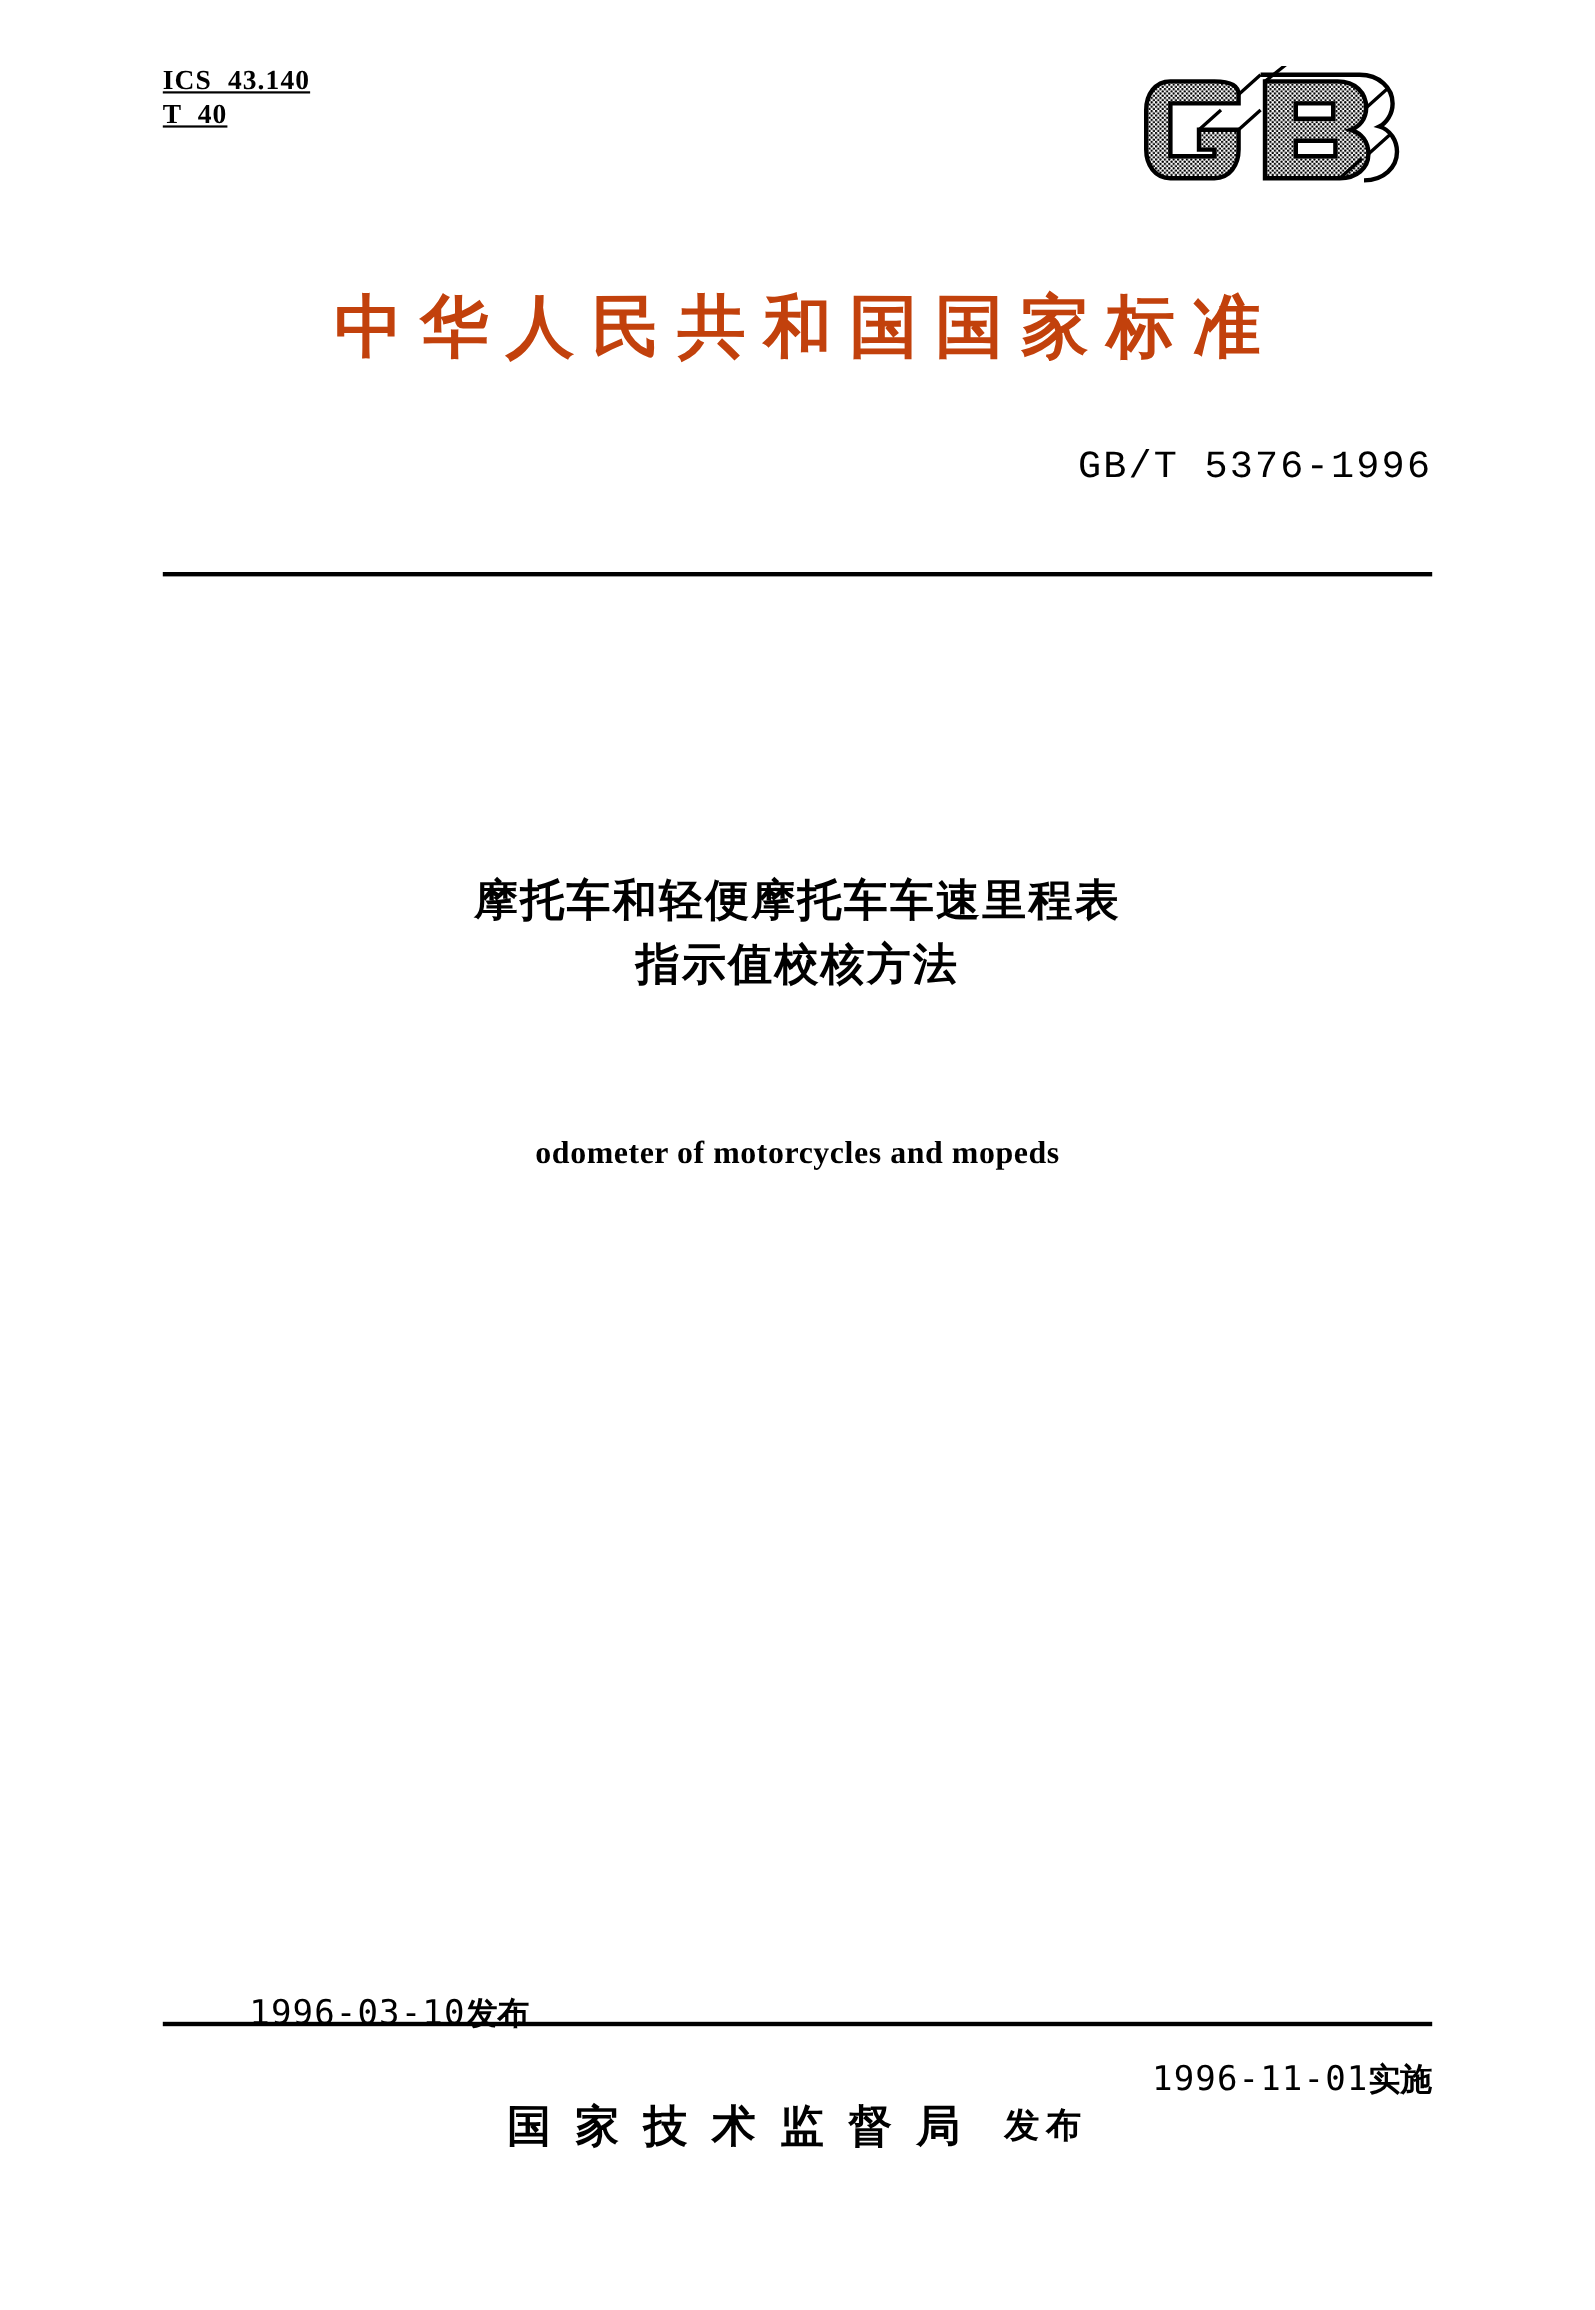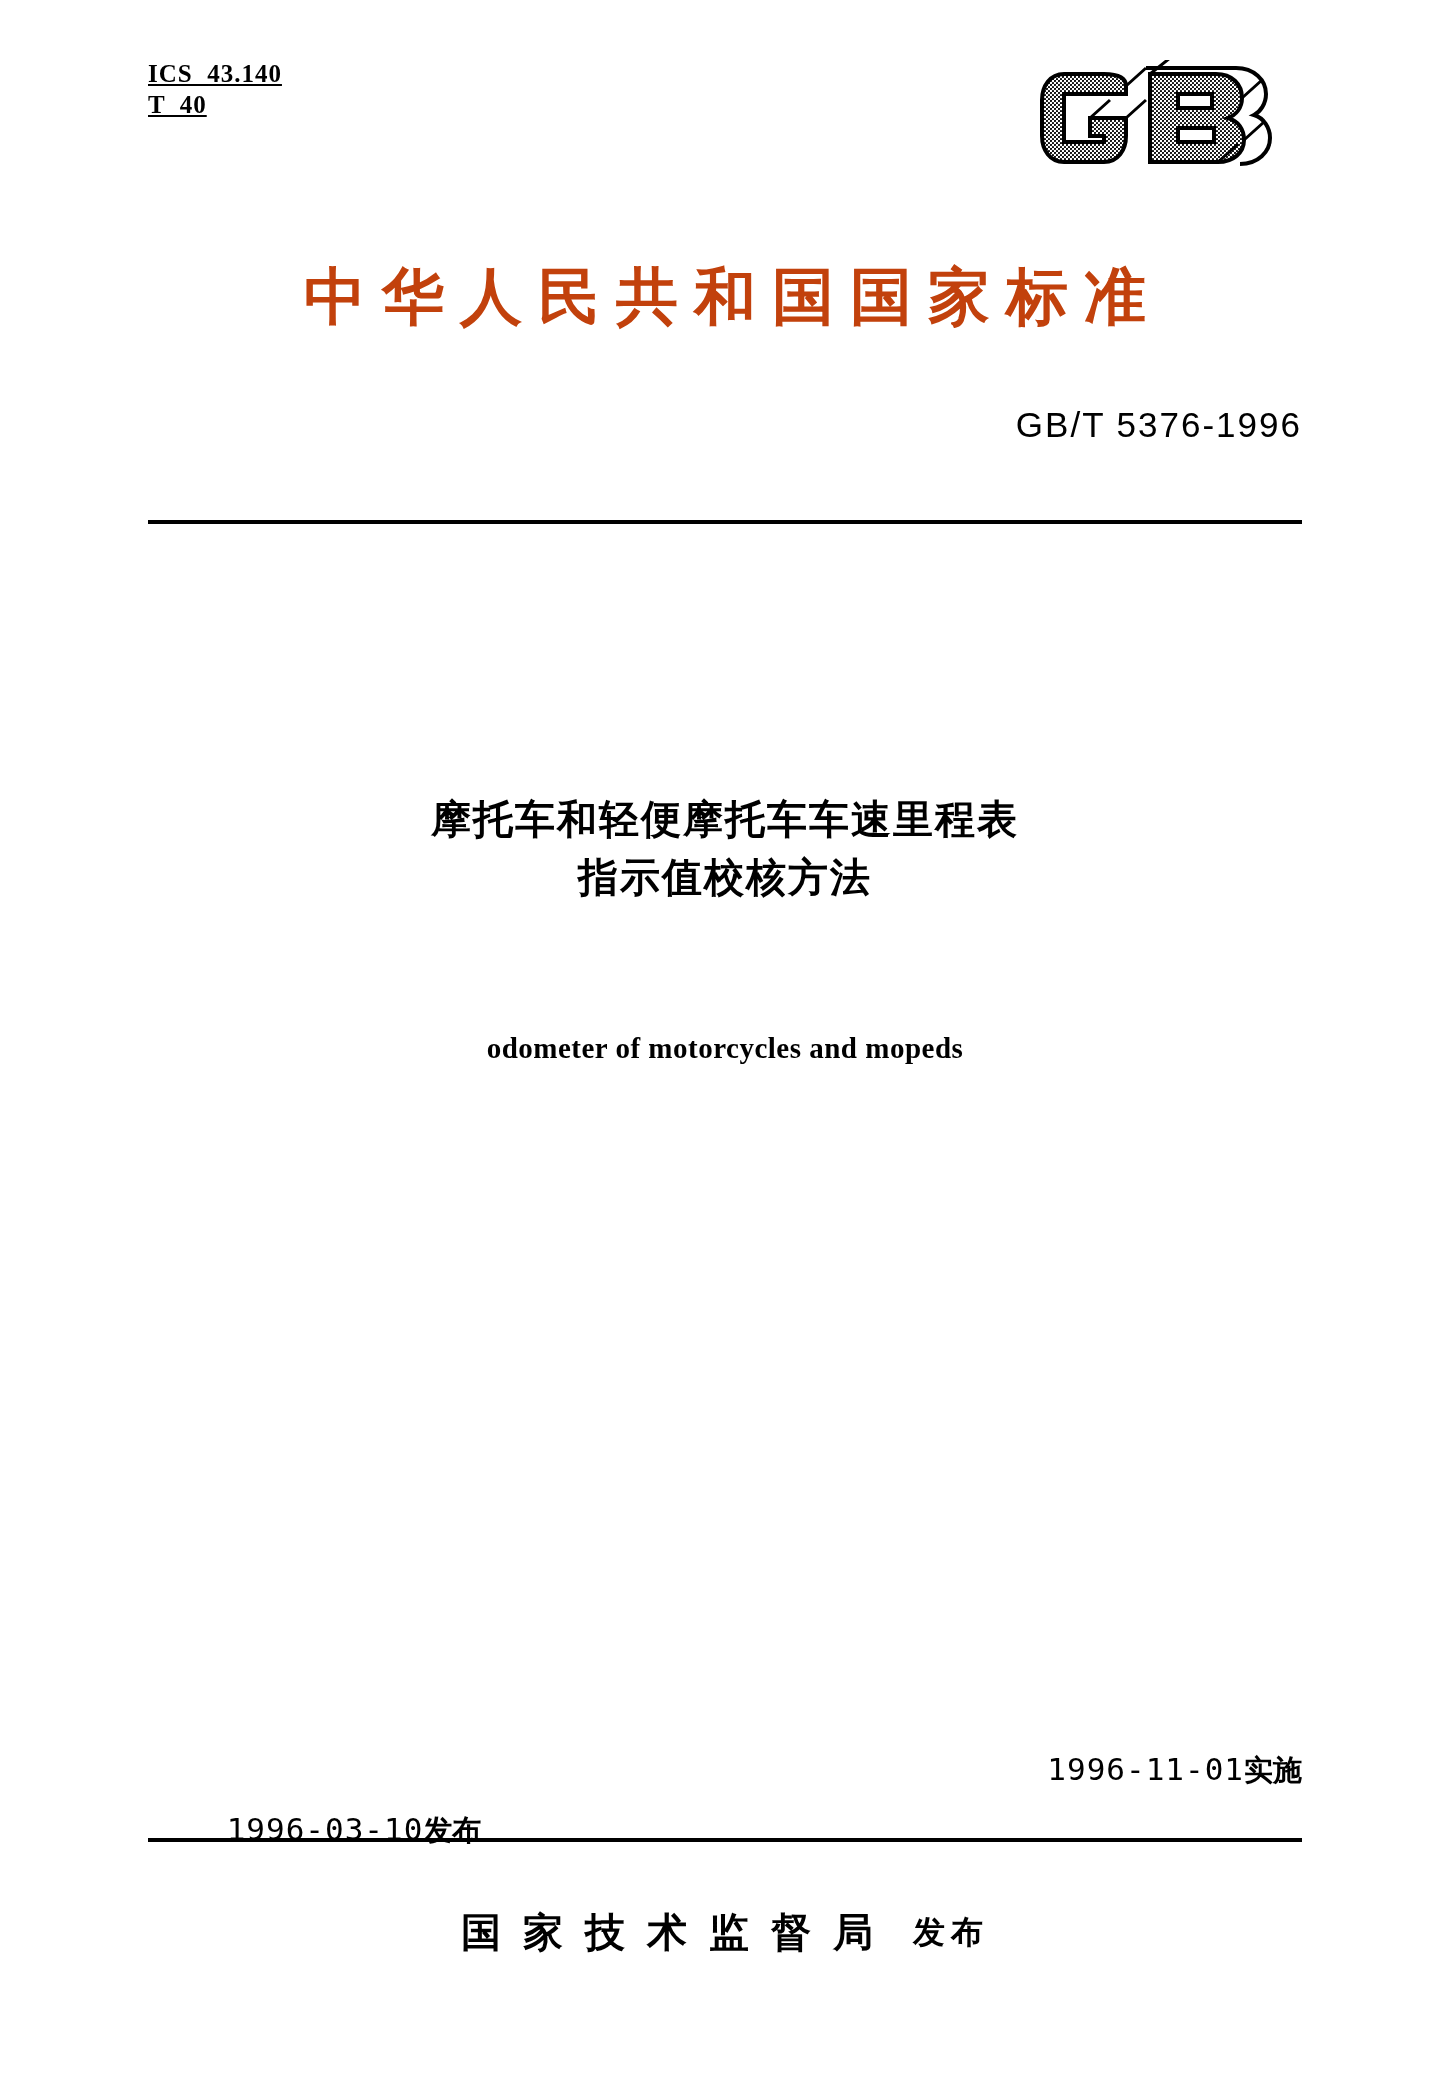--- a/index.html
+++ b/index.html
@@ -54,21 +54,21 @@
     letter-spacing: 16px;
     text-indent: 16px;
     color: #c2410c;
   }
 
   
   .std-number {
     position: absolute;
     right: 148px;
     top: 405px;
-    font-family: Liberation Sans, sans-serif;
+    font-family: Liberation Mono, monospace;
     font-size: 35px;
     letter-spacing: 2px;
     white-space: pre;
   }
 
   
   .rule-top {
     position: absolute;
     left: 148px;
     right: 148px;
@@ -115,21 +115,21 @@
     left: 148px;
     top: 1775px;
     font-family: "DejaVu Sans Mono", monospace;
     font-size: 31px;
     letter-spacing: 1px;
     white-space: pre;
   }
   .date-effective {
     position: absolute;
     right: 148px;
-    top: 1715px;
+    top: 1835px;
     font-family: "DejaVu Sans Mono", monospace;
     font-size: 31px;
     letter-spacing: 1px;
     white-space: pre;
   }
   .date-cn {
     font-family: "DejaVu Sans", sans-serif;
     font-weight: bold;
     font-size: 29px;
     letter-spacing: 0;

